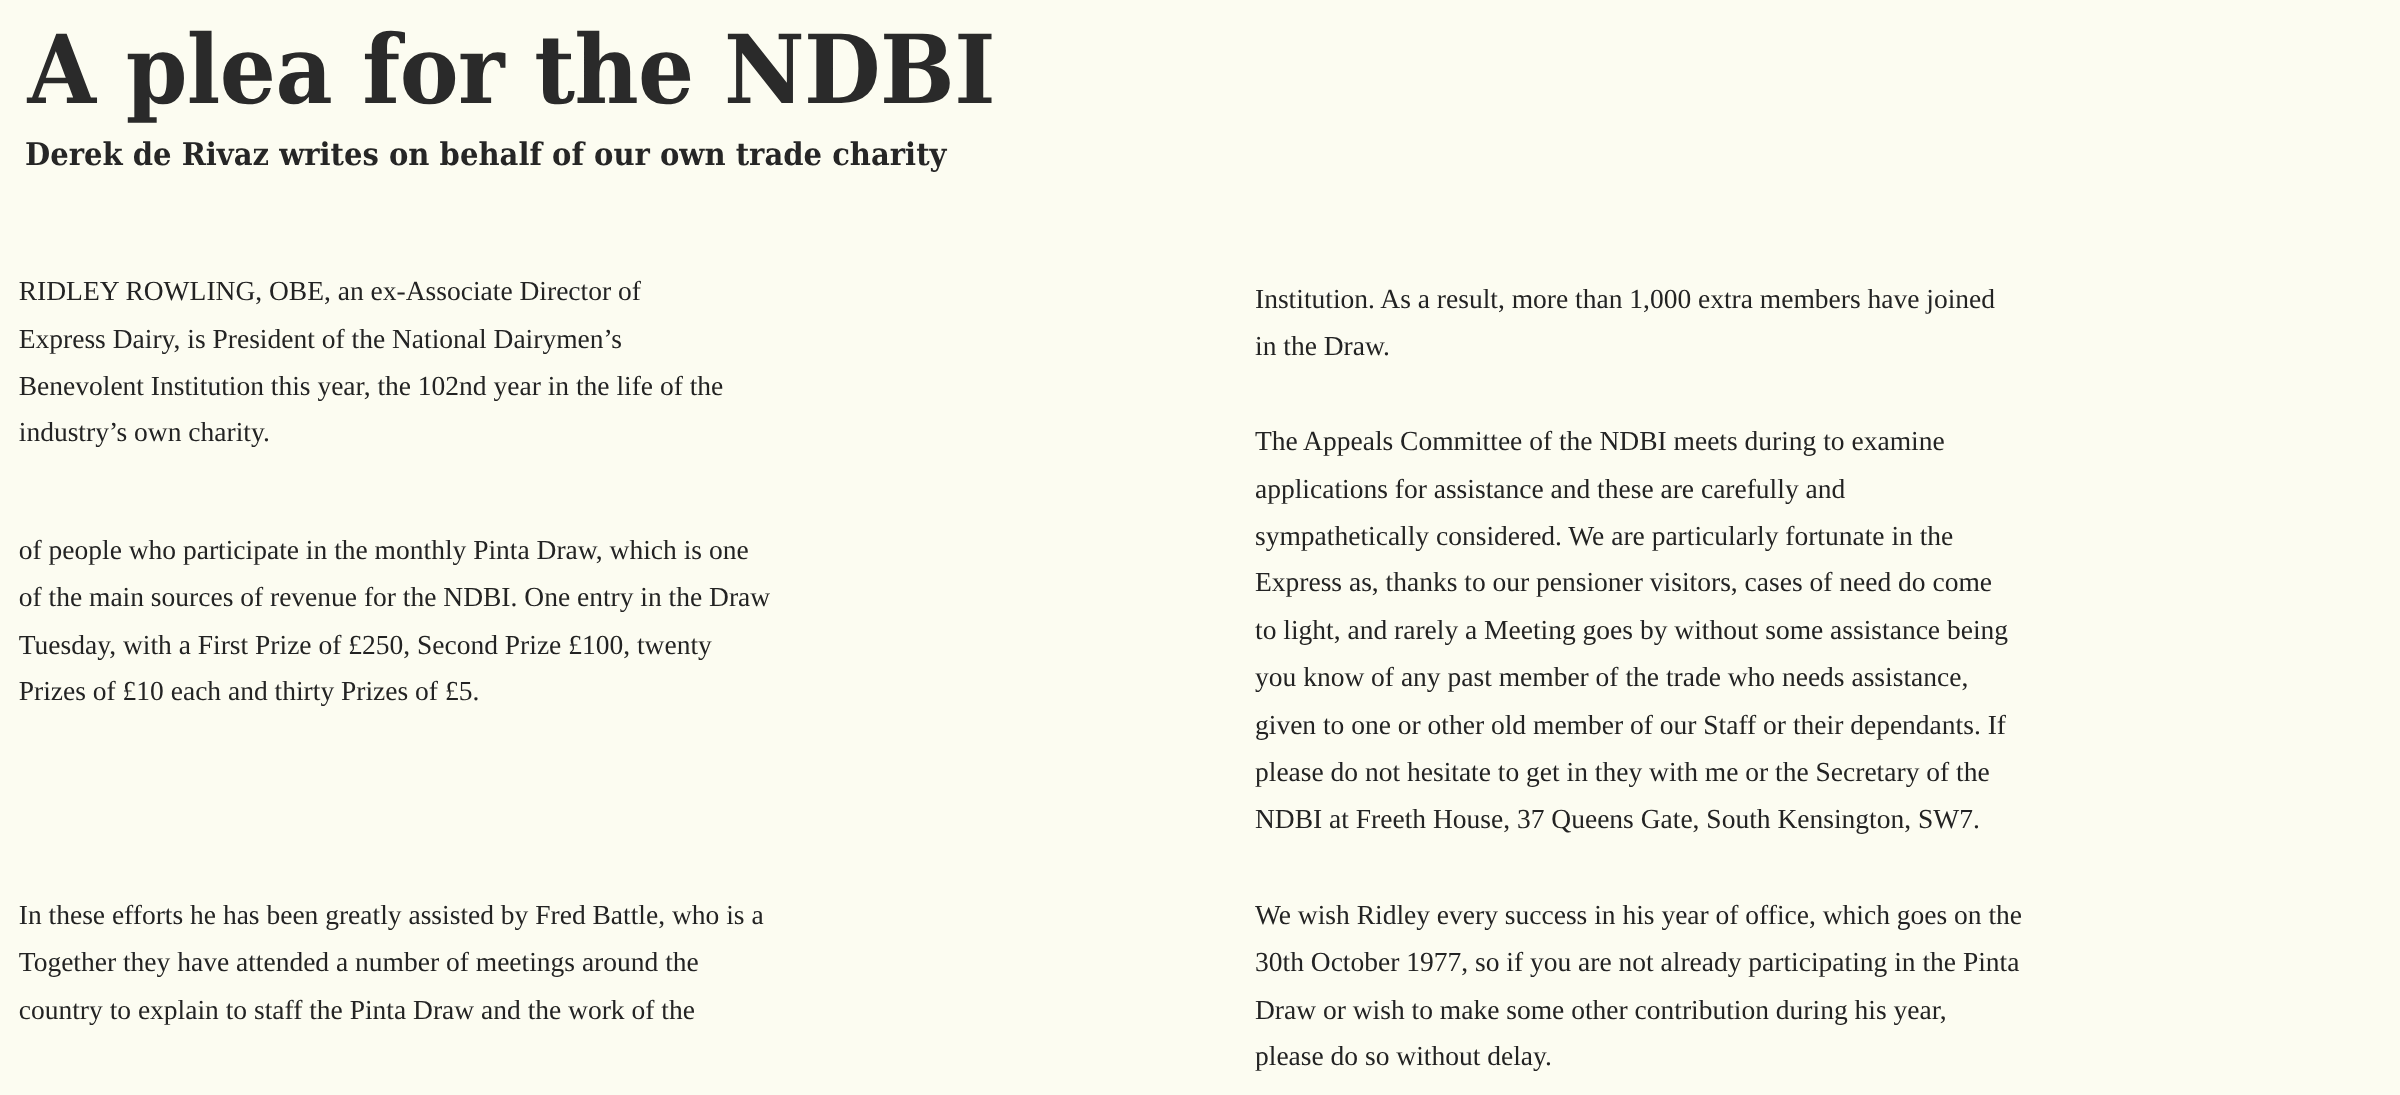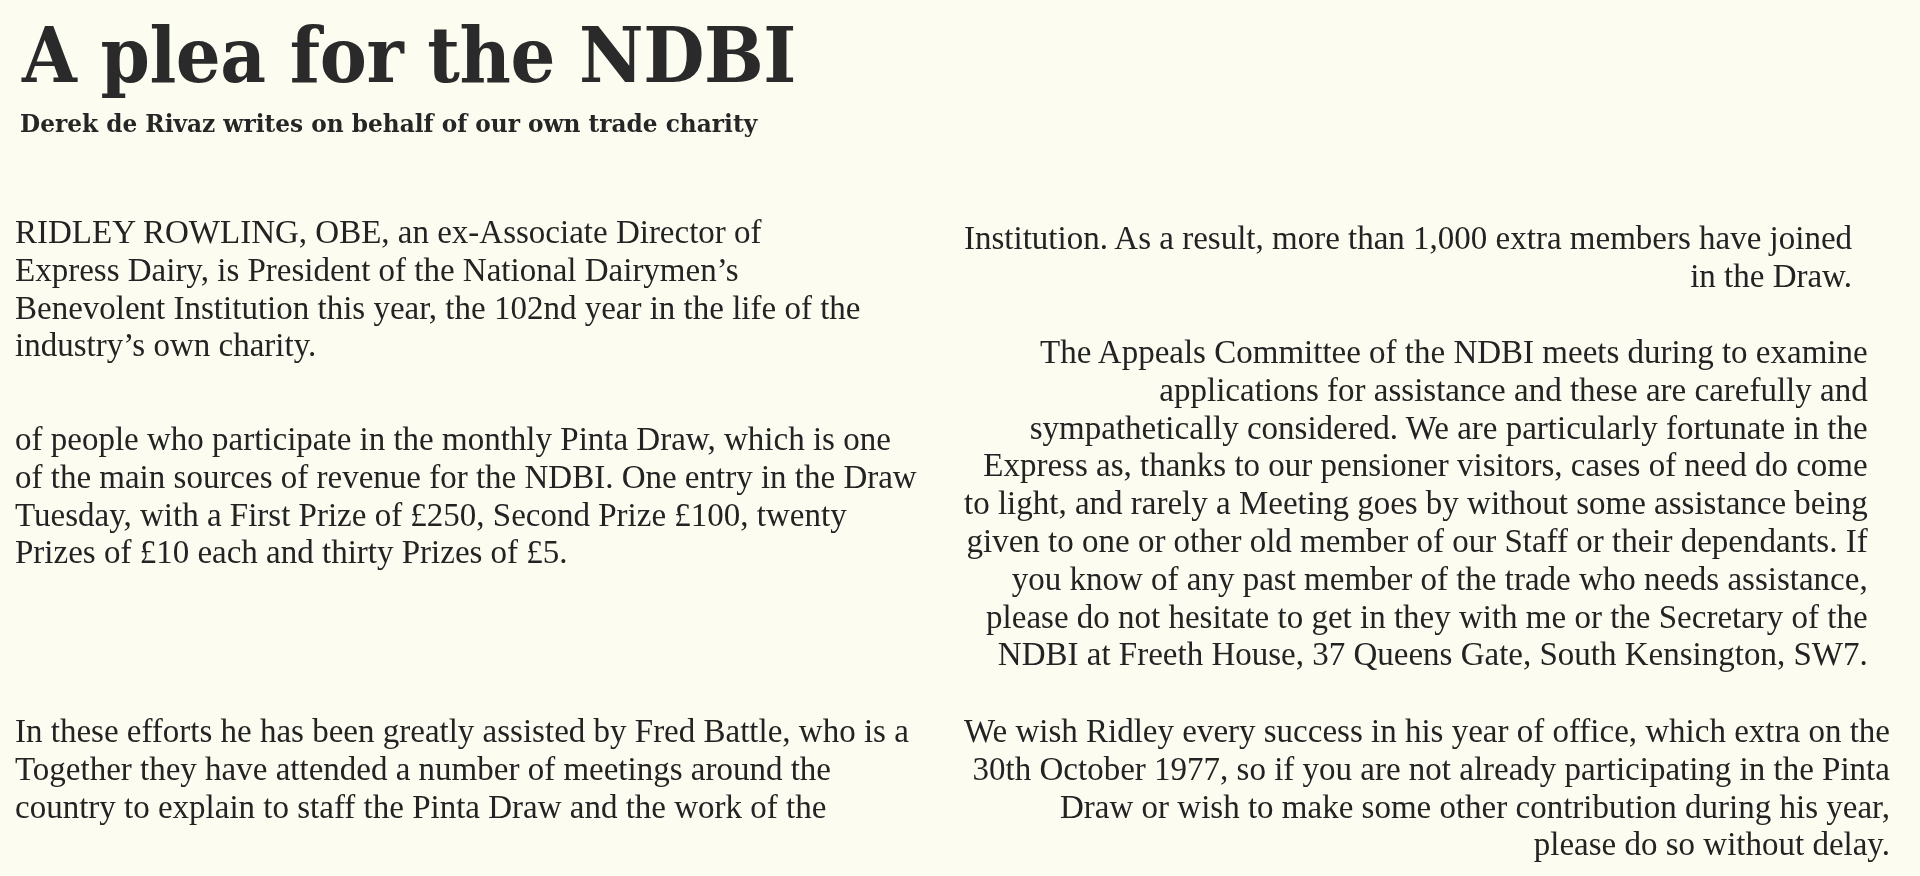--- a/index.html
+++ b/index.html
@@ -16,24 +16,24 @@
     line-height: 84px; color: #2a2a2a; margin: 0;
     font-family: "DejaVu Serif", "Liberation Serif", serif;
     transform: scaleX(0.93); transform-origin: left top;
   }
   .subtitle {
     position: absolute; left: 20px; top: 108px;
     font-size: 25px; font-weight: bold; line-height: 32px; color: #262626; margin: 0;
     font-family: "DejaVu Serif", "Liberation Serif", serif;
     transform: scaleX(0.93); transform-origin: left top;
   }
-  .para { position: absolute; margin: 0; font-size: 33px; line-height: 37.8px; }
+  .para { position: absolute; margin: 0; font-size: 22px; line-height: 37.8px; }
   .para .ln { display: block; white-space: nowrap; }
   .col-left { left: 15px; }
-  .col-right { left: 964px; text-align: right; }
+  .col-right { left: 1004px; }
 </style>
 </head>
 <body>
 
 <h1 class="title">A plea for the NDBI</h1>
 <h2 class="subtitle">Derek de Rivaz writes on behalf of our own trade charity</h2>
 
 <p class="para col-left" style="top:214px">
   <span class="ln">RIDLEY ROWLING, OBE, an ex-Associate Director of</span>
   <span class="ln">Express Dairy, is President of the National Dairymen’s</span>
@@ -58,24 +58,24 @@
   <span class="ln">Institution. As a result, more than 1,000 extra members have joined</span>
   <span class="ln">in the Draw.</span>
 </p>
 
 <p class="para col-right" style="top:334px">
   <span class="ln">The Appeals Committee of the NDBI meets during to examine</span>
   <span class="ln">applications for assistance and these are carefully and</span>
   <span class="ln">sympathetically considered. We are particularly fortunate in the</span>
   <span class="ln">Express as, thanks to our pensioner visitors, cases of need do come</span>
   <span class="ln">to light, and rarely a Meeting goes by without some assistance being</span>
+  <span class="ln">you know of any past member of the trade who needs assistance,</span>
   <span class="ln">given to one or other old member of our Staff or their dependants. If</span>
-  <span class="ln">you know of any past member of the trade who needs assistance,</span>
   <span class="ln">please do not hesitate to get in they with me or the Secretary of the</span>
   <span class="ln">NDBI at Freeth House, 37 Queens Gate, South Kensington, SW7.</span>
 </p>
 
 <p class="para col-right" style="top:713px">
-  <span class="ln">We wish Ridley every success in his year of office, which extra on the</span>
+  <span class="ln">We wish Ridley every success in his year of office, which goes on the</span>
   <span class="ln">30th October 1977, so if you are not already participating in the Pinta</span>
   <span class="ln">Draw or wish to make some other contribution during his year,</span>
   <span class="ln">please do so without delay.</span>
 </p>
 
 </body></html>

